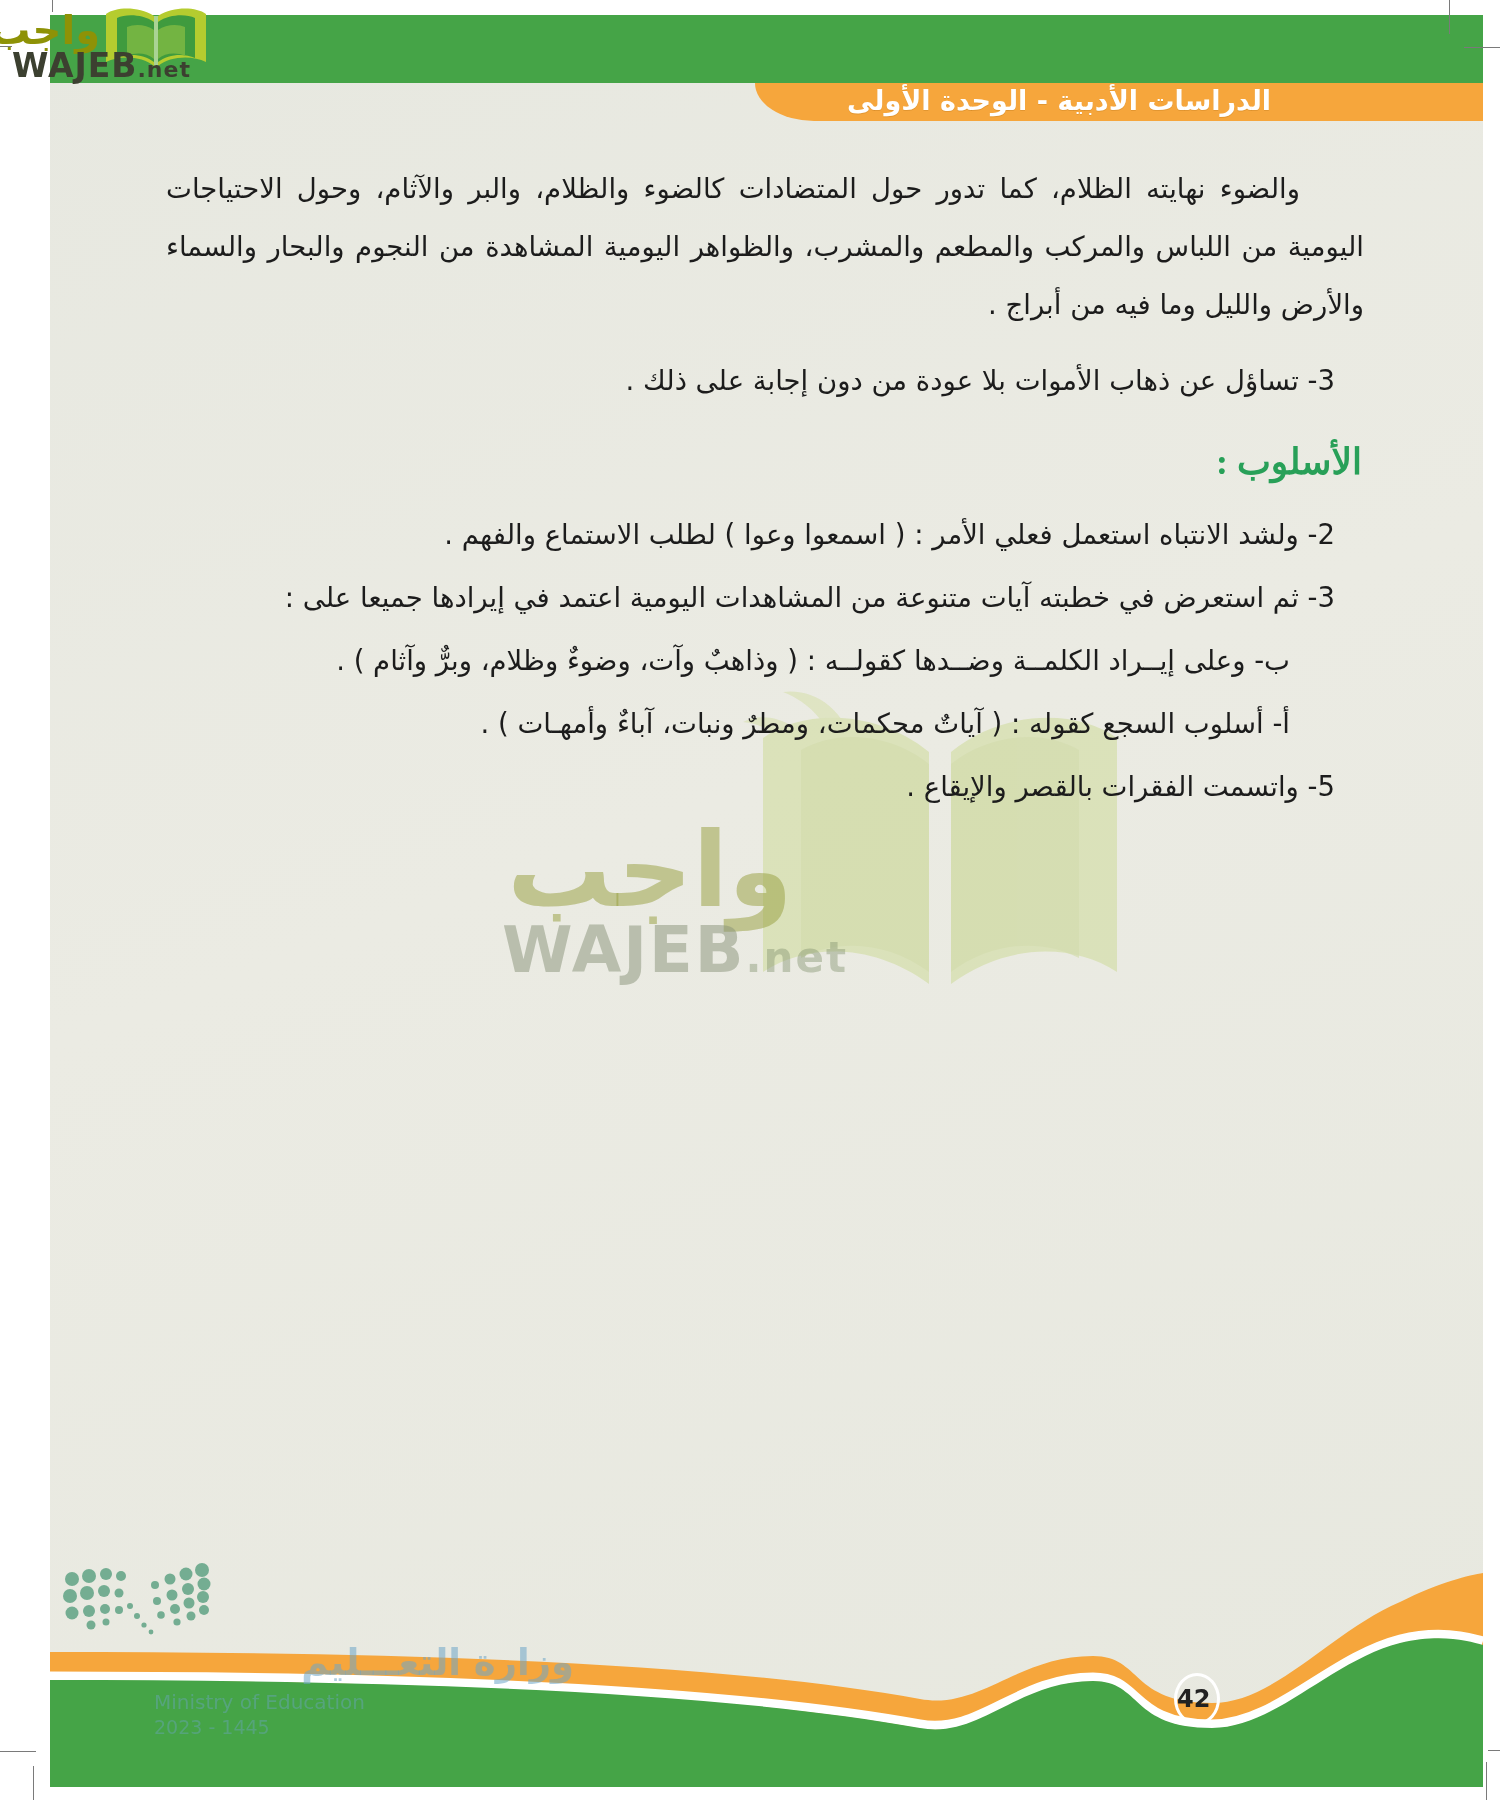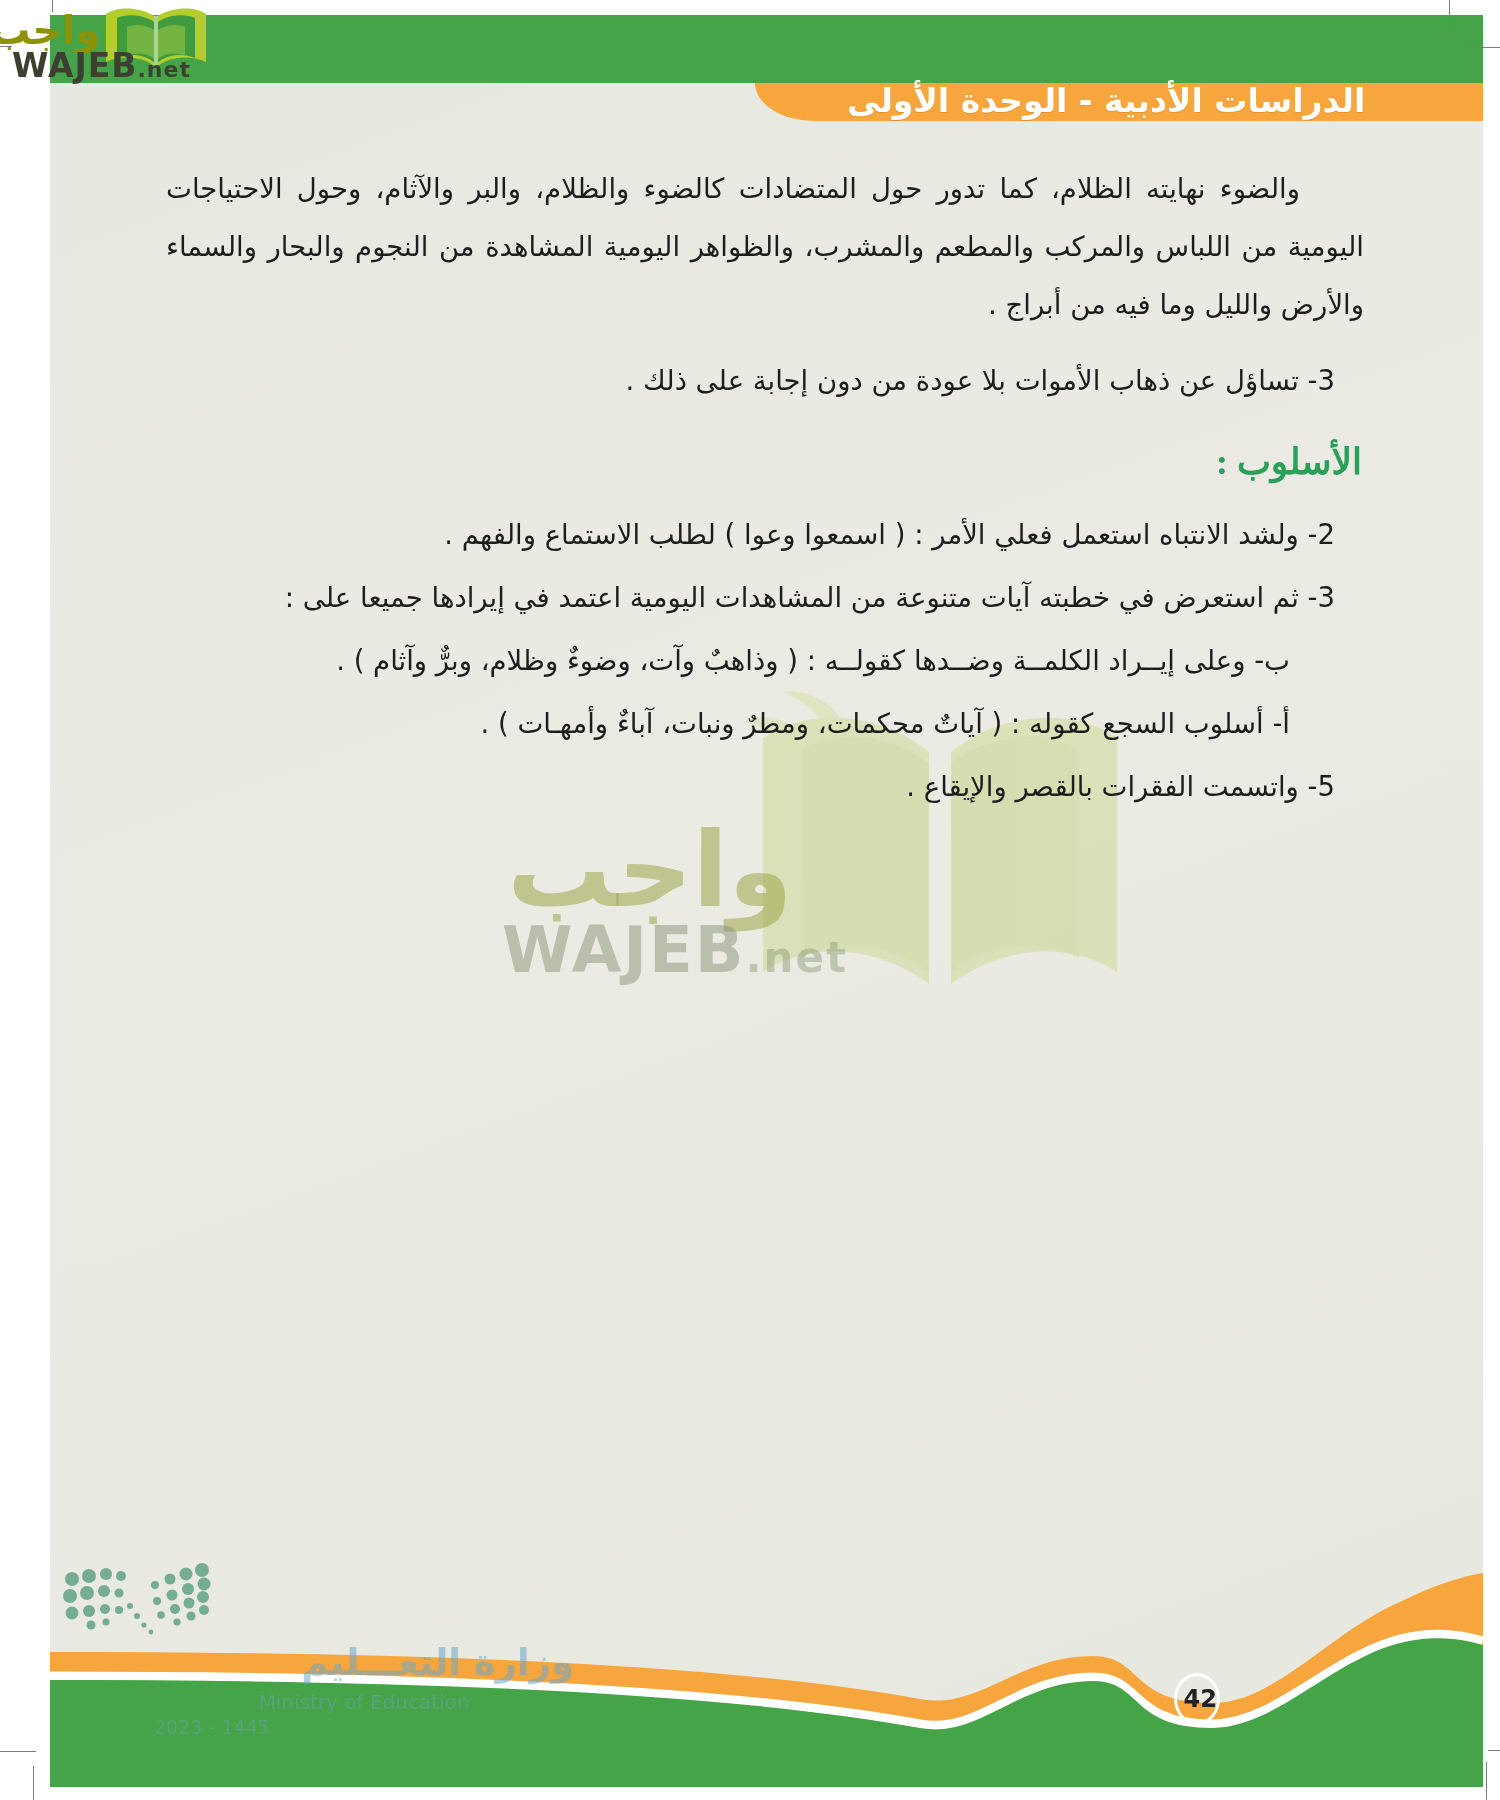--- a/index.html
+++ b/index.html
@@ -6,21 +6,21 @@
   #canvas{position:relative;width:1500px;height:1800px;background:#ffffff;overflow:hidden;
           font-family:"DejaVu Sans",sans-serif;}
   
   #page{position:absolute;left:50px;top:15px;width:1433px;height:1772px;
         background:linear-gradient(160deg,#e7e8e0 0%,#ebebe3 45%,#e7e8df 100%);}
   
   .green-bar{position:absolute;left:0;top:0;width:1433px;height:68px;background:#45a447;}
   .title-banner{position:absolute;left:705px;top:68px;width:728px;height:38px;background:#f6a63c;
                 border-bottom-left-radius:62px 40px;}
   .title-banner .t{position:absolute;left:92px;top:0;height:38px;line-height:36px;color:#ffffff;
-                   font-size:33px;font-weight:bold;white-space:nowrap;direction:rtl;
+                   font-size:27px;font-weight:bold;white-space:nowrap;direction:rtl;
                    text-shadow:0 1px 0 rgba(190,120,30,.35);}
   
   .logo{position:absolute;left:0;top:0;width:230px;height:80px;}
   .logo .ar{position:absolute;left:8px;top:10px;width:92px;font-size:40px;font-weight:bold;
             color:#8e9206;direction:rtl;text-align:center;line-height:40px;}
   .logo .en{position:absolute;left:12px;top:46px;font-weight:bold;color:#3c4030;font-size:33px;
             letter-spacing:1px;white-space:nowrap;}
   .logo .en .tld{font-size:22px;}
   .logo svg{position:absolute;left:100px;top:4px;}
   
@@ -40,24 +40,24 @@
   .wm-en{left:452px;top:898px;font-size:64px;font-weight:bold;color:rgba(135,145,120,.5);
          letter-spacing:2px;}
   .wm-en .tld{font-size:42px;color:rgba(135,150,115,.45);}
   .wm-book{left:655px;top:665px;}
   
   .footer-svg{position:absolute;left:0;top:1512px;}
   .moe-dots{position:absolute;left:8px;top:1544px;}
   .moe-text{position:absolute;left:104px;top:1628px;width:420px;direction:rtl;text-align:right;
             pointer-events:none;}
   .moe-text .l1{font-size:37px;font-weight:bold;color:rgba(110,165,200,.55);line-height:40px;}
-  .moe-text .l2{font-size:20px;color:rgba(110,165,200,.42);line-height:26px;direction:ltr;text-align:center;margin-top:6px;}
+  .moe-text .l2{font-size:20px;color:rgba(110,165,200,.42);line-height:26px;direction:ltr;text-align:left;margin-top:6px;}
   .moe-text .l3{font-size:19px;color:rgba(110,165,200,.40);line-height:24px;direction:ltr;text-align:left;}
   .page-badge{position:absolute;left:1124px;top:1658px;width:40px;height:46px;border:3px solid #ffffff;
-              border-radius:50%;text-align:right;line-height:46px;color:#222;font-size:24px;
+              border-radius:50%;text-align:left;line-height:46px;color:#222;font-size:24px;
               font-weight:bold;}
   
   .mark{position:absolute;background:#7a7a7a;}
 </style>
 </head>
 <body>
 
 <div id="canvas">
 
   <div id="page">

